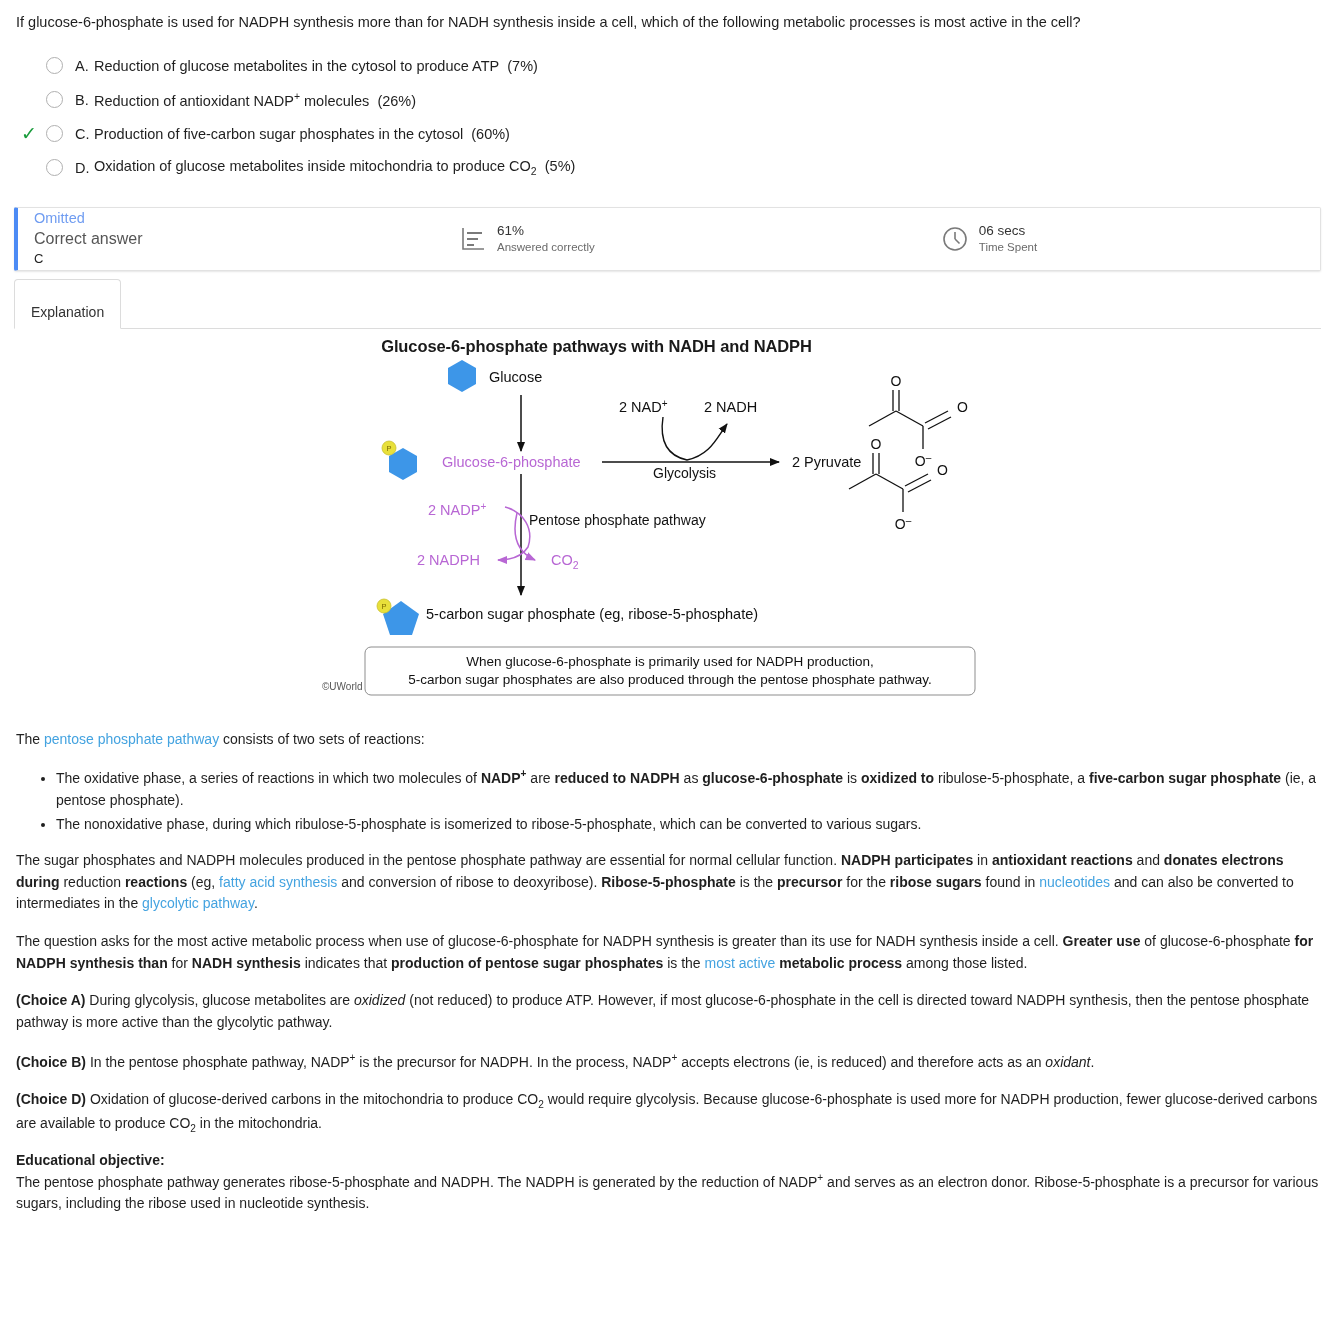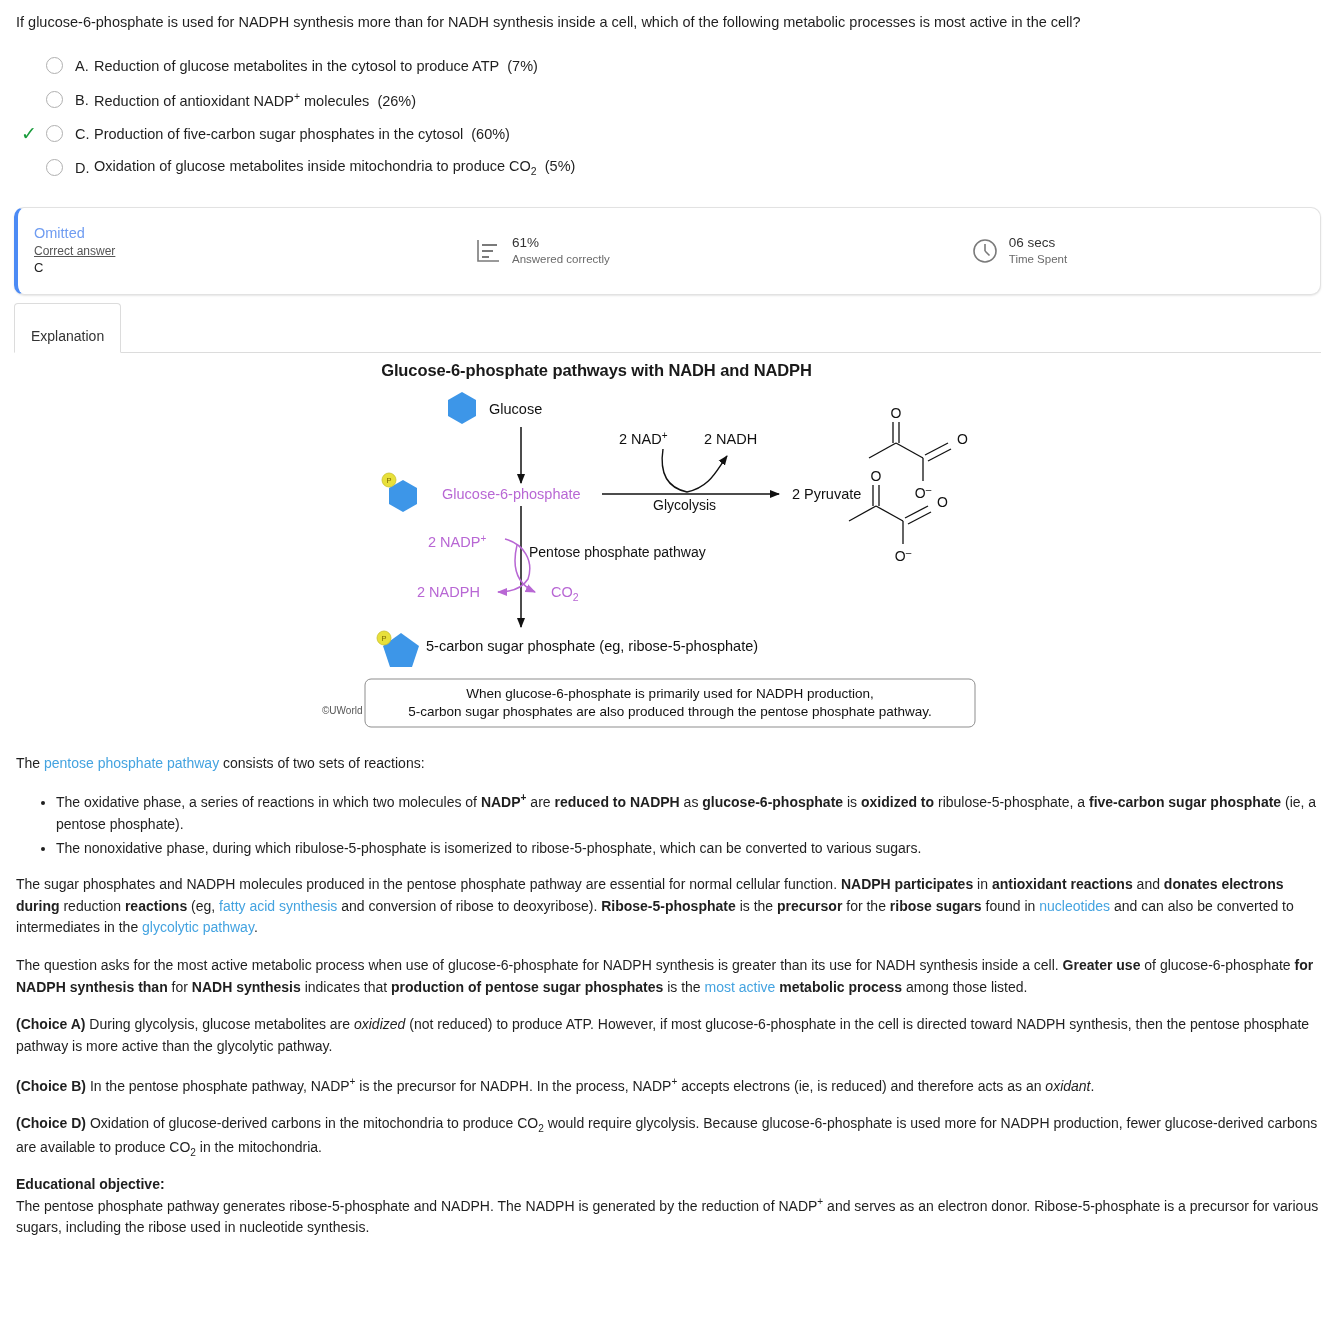--- a/index.html
+++ b/index.html
@@ -49,45 +49,43 @@
     margin: 0 12px 0 4px;
   }
   .choice-letter { width: 19px; flex: 0 0 19px; }
   .choice-text { white-space: nowrap; }
   .pct { color: #1f1f1f; }
   sup, sub { font-size: 0.72em; }
 
   
   .statsbar {
     margin: 22px 14px 0 14px;
-    height: 88px;
+    height: 64px;
     border: 1px solid #e2e2e2;
     border-left: 4px solid #4c8bf5;
-    border-radius: 10px;
+    border-radius: 2px;
     background: #fff;
     box-shadow: 0 1px 2px rgba(0,0,0,0.10);
     display: flex;
     align-items: center;
     position: relative;
-    gap: 15px;
   }
   .stat-omitted {
     padding-left: 16px;
     width: 430px;
   }
   .stat-omitted .om {
     color: #6f9cf1;
     font-size: 14.5px;
     line-height: 1.25;
   }
   .stat-omitted .ca {
     color: #555;
-    font-size: 12px;
+    font-size: 16px;
     line-height: 1.5;
-    text-decoration: underline;
   }
   .stat-omitted .ans {
     color: #222;
     font-size: 13px;
     line-height: 1.3;
   }
   .stat-item { display: flex; align-items: center; }
   .stat-item.correctly { margin-left: 10px; }
   .stat-item.time { margin-left: 345px; }
   .stat-ico { width: 30px; height: 30px; flex: 0 0 30px; margin-right: 9px; }
@@ -125,21 +123,21 @@
   .fig-title {
     position: absolute;
     left: 0; right: 0;
     top: 8px;
     text-align: center;
     font-size: 16.5px;
     font-weight: bold;
     color: #1a1a1a;
     letter-spacing: -0.1px;
   }
-  .fig-svgholder { position: absolute; left: 0; top: 8px; }
+  .fig-svgholder { position: absolute; left: 0; top: 0; }
   .uworld {
     position: absolute;
     left: 322px;
     top: 352px;
     font-size: 10px;
     color: #555;
   }
 
   
   .prose { padding: 0 16px; }

